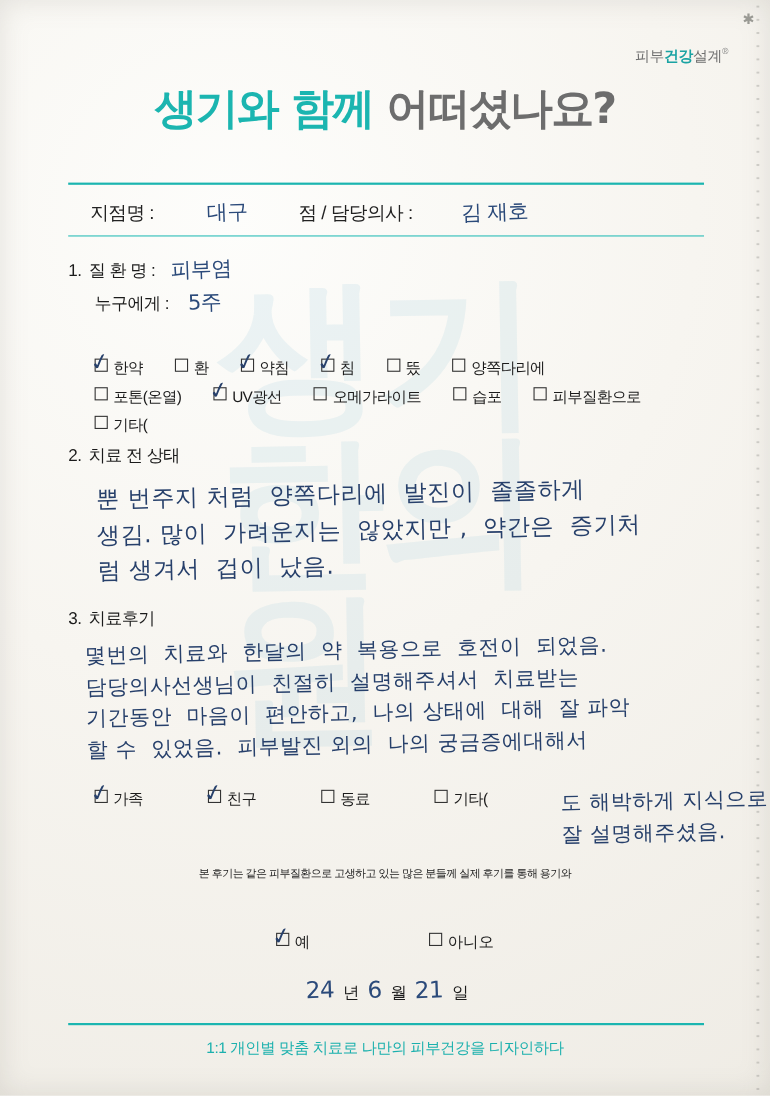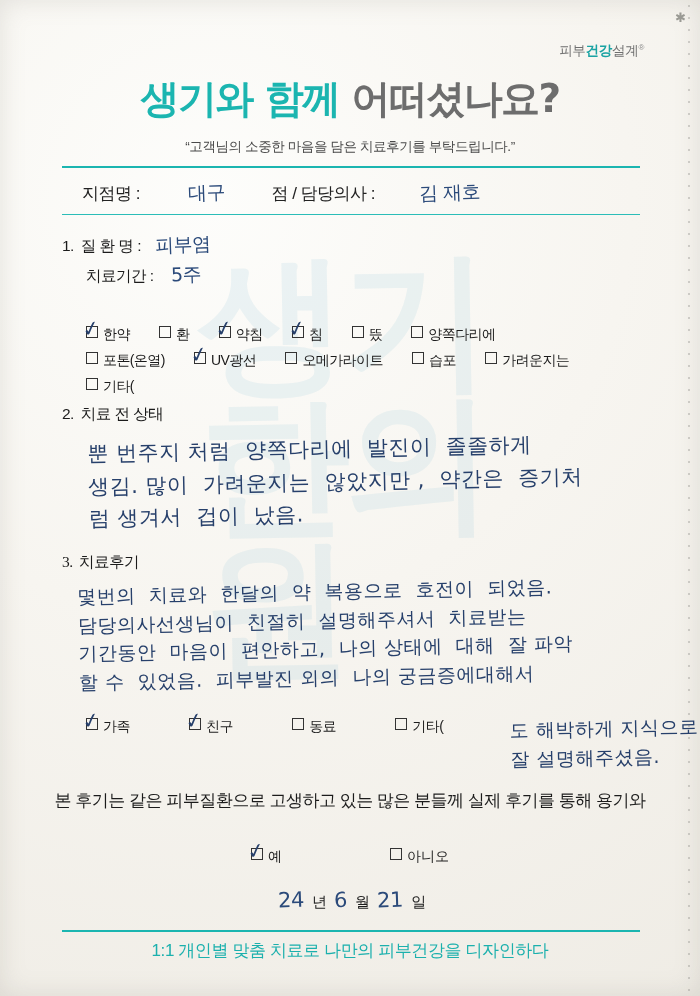--- a/index.html
+++ b/index.html
@@ -74,21 +74,21 @@
     position: absolute;
     left: 0; top: 0;
     width: 700px;
     height: 996px;
     padding: 0;
   }
 
   
   .brand {
     position: absolute;
-    right: 56px;
+    right: 38px;
     top: 42px;
     font-size: 13.5px;
     color: #6f6f6f;
     letter-spacing: -0.3px;
     text-align: center;
   }
   .brand .hl { color: #1aa3a3; font-weight: bold; }
   .brand .reg { font-size: 8px; vertical-align: super; color: #8a8a8a; }
 
   
@@ -202,21 +202,21 @@
     line-height: 1.55;
     transform: rotate(-1.2deg);
     white-space: pre-wrap;
   }
 
   
   .consent {
     position: absolute;
     left: 0; right: 0;
     text-align: center;
-    font-size: 17px;
+    font-size: 10px;
     color: #1b1b1b;
     letter-spacing: -0.5px;
     line-height: 1.75;
   }
 
   .yesno {
     position: absolute;
     left: 0; right: 0;
     text-align: center;
     font-size: 14px;
@@ -232,21 +232,21 @@
     color: #1b1b1b;
     letter-spacing: -0.4px;
   }
   .dateline .hand { margin: 0 4px; font-size: 21px; }
 
   .footer {
     position: absolute;
     left: 0; right: 0;
     bottom: 34px;
     text-align: center;
-    font-size: 17px;
+    font-size: 14px;
     color: #1bb0ad;
     letter-spacing: -0.4px;
   }
 </style>
 </head>
 <body>
 
 <div id="sheet">
   <div class="punch-strip"></div>
   <div class="corner-mark">✱</div>
@@ -256,75 +256,74 @@
   <div class="content">
 
     <div class="brand">
       <span>피부</span><span class="hl">건강</span><span>설계</span><span class="reg">®</span>
     </div>
 
     <div class="headline">
       <span class="teal">생기와 함께</span>
       <span class="gray">어떠셨나요?</span>
     </div>
-    <div class="subline">“고객님의 소중한 마음을 담은 치료후기를 부탁드립니다.”</div>
 
     <div class="rule" style="top:166px;"></div>
 
     <div class="branch-row">
       <span class="lbl">지점명 :</span>
       <span class="hand" style="margin:0 42px 0 38px;">대구</span>
       <span class="lbl">점 / 담당의사 :</span>
       <span class="hand" style="margin-left:34px;">김 재호</span>
     </div>
 
     <div class="rule thin" style="top:214px;"></div>
 
     <div class="sec" style="top:232px;">
       <span class="num">1.</span>
       <span>질 환 명 :</span>
       <span class="hand" style="margin-left:10px;">피부염</span>
     </div>
 
     <div class="field-line" style="top:262px;">
-      <span>치료기간 :</span>
+      <span>누구에게 :</span>
       <span class="hand" style="margin-left:14px;">5주</span>
     </div>
 
 
     <div class="cbrow" style="top:326px;">
       <span class="cb checked"><span class="tick">✓</span><span class="box"></span><span>한약</span></span>
       <span class="cb"><span class="box"></span><span>환</span></span>
       <span class="cb checked"><span class="tick">✓</span><span class="box"></span><span>약침</span></span>
       <span class="cb checked"><span class="tick">✓</span><span class="box"></span><span>침</span></span>
       <span class="cb"><span class="box"></span><span>뜼</span></span>
       <span class="cb"><span class="box"></span><span>양쪽다리에</span></span>
     </div>
 
     <div class="cbrow" style="top:352px;">
       <span class="cb"><span class="box"></span><span>포톤(온열)</span></span>
       <span class="cb checked"><span class="tick">✓</span><span class="box"></span><span>UV광선</span></span>
       <span class="cb"><span class="box"></span><span>오메가라이트</span></span>
       <span class="cb"><span class="box"></span><span>습포</span></span>
-      <span class="cb"><span class="box"></span><span>가려운지는</span></span>
+      <span class="cb"><span class="box"></span><span>피부질환으로</span></span>
     </div>
 
     <div class="cbrow" style="top:378px;">
       <span class="cb"><span class="box"></span><span>기타(</span></span>
     </div>
 
     <div class="sec" style="top:404px;">
       <span class="num">2.</span>
       <span>치료 전 상태</span>
     </div>
     <div class="hw" style="left:88px; top:432px; width:560px; font-size:21px;">뿐 번주지 처럼  양쪽다리에  발진이  졸졸하게
 생김. 많이  가려운지는  않았지만 ,  약간은  증기처
 럼 생겨서  겁이  났음.</div>
 
-    <div class="sec" style="top:552px;font-family:Liberation Serif, serif;">
+    <div class="sec" style="top:552px;">
       <span class="num">3.</span>
       <span>치료후기</span>
     </div>
     <div class="hw" style="left:78px; top:576px; width:600px; font-size:19px; line-height:1.5;">몇번의  치료와  한달의  약  복용으로  호전이  되었음.
 담당의사선생님이  친절히  설명해주셔서  치료받는
 기간동안  마음이  편안하고,  나의 상태에  대해  잘 파악
 할 수  있었음.  피부발진 외의  나의 궁금증에대해서</div>
 
     <div class="cbrow" style="top:718px;">
       <span class="cb checked" style="margin-right:56px;"><span class="tick">✓</span><span class="box"></span><span>가족</span></span>

